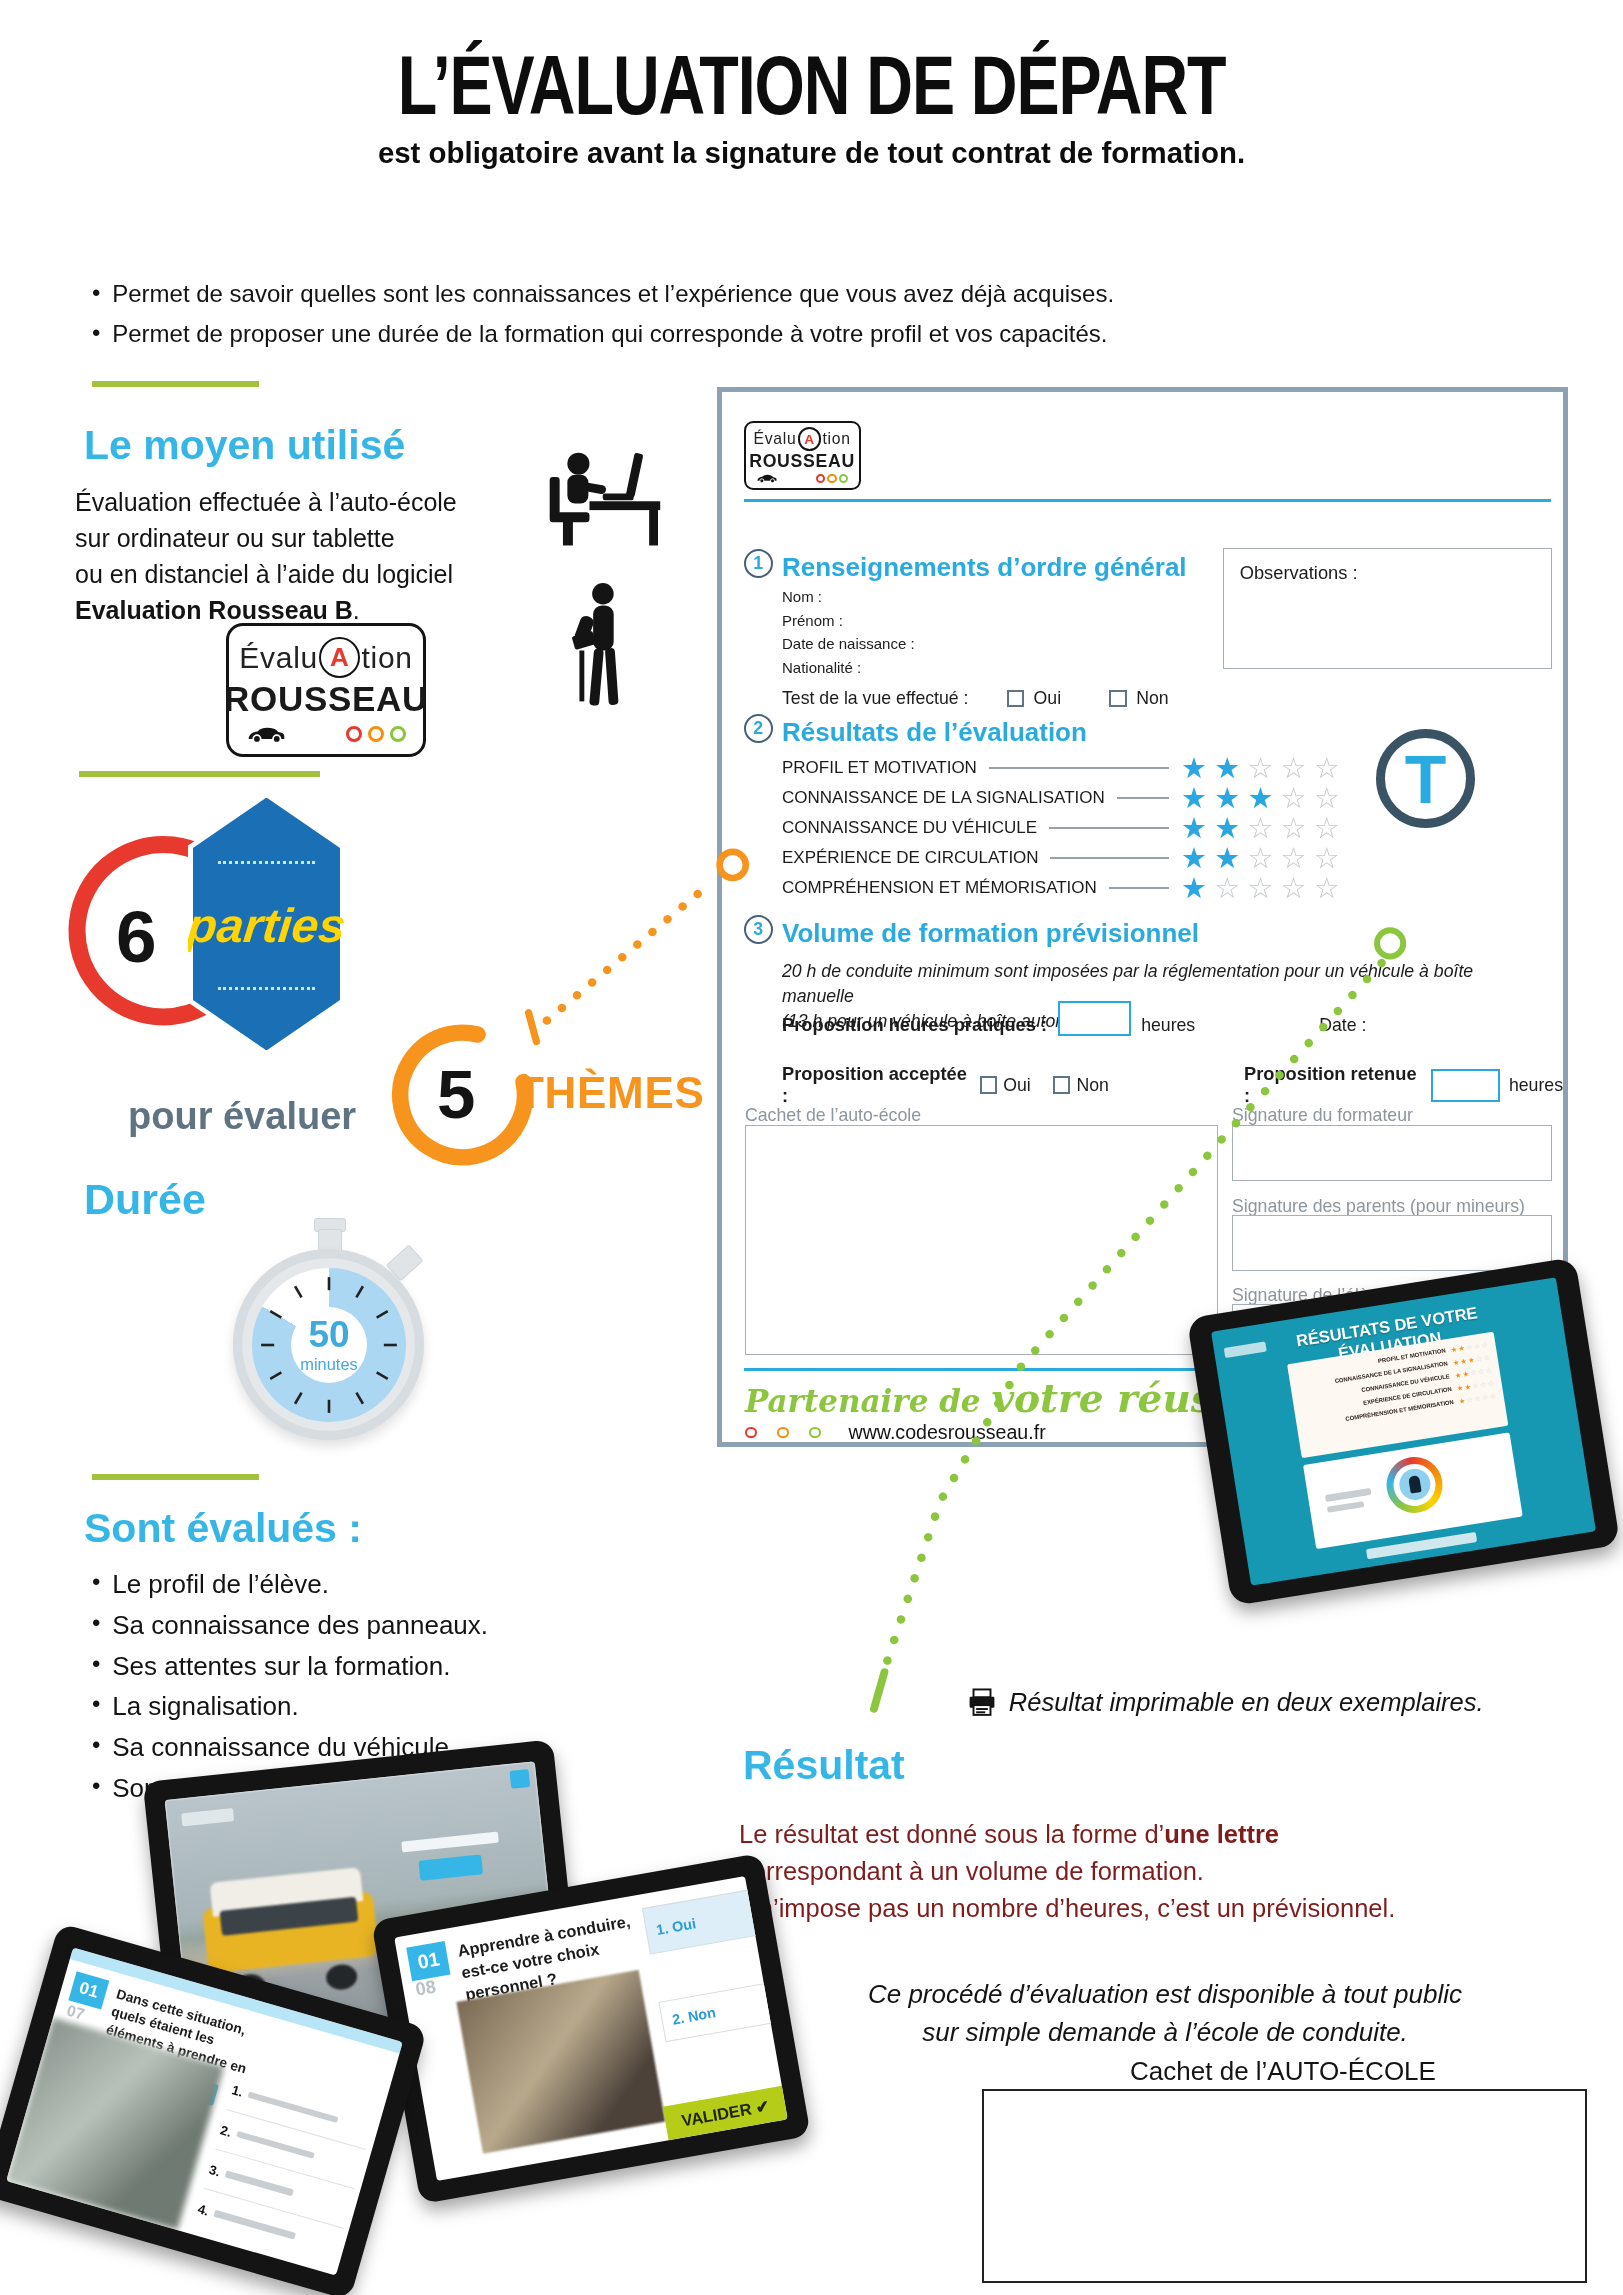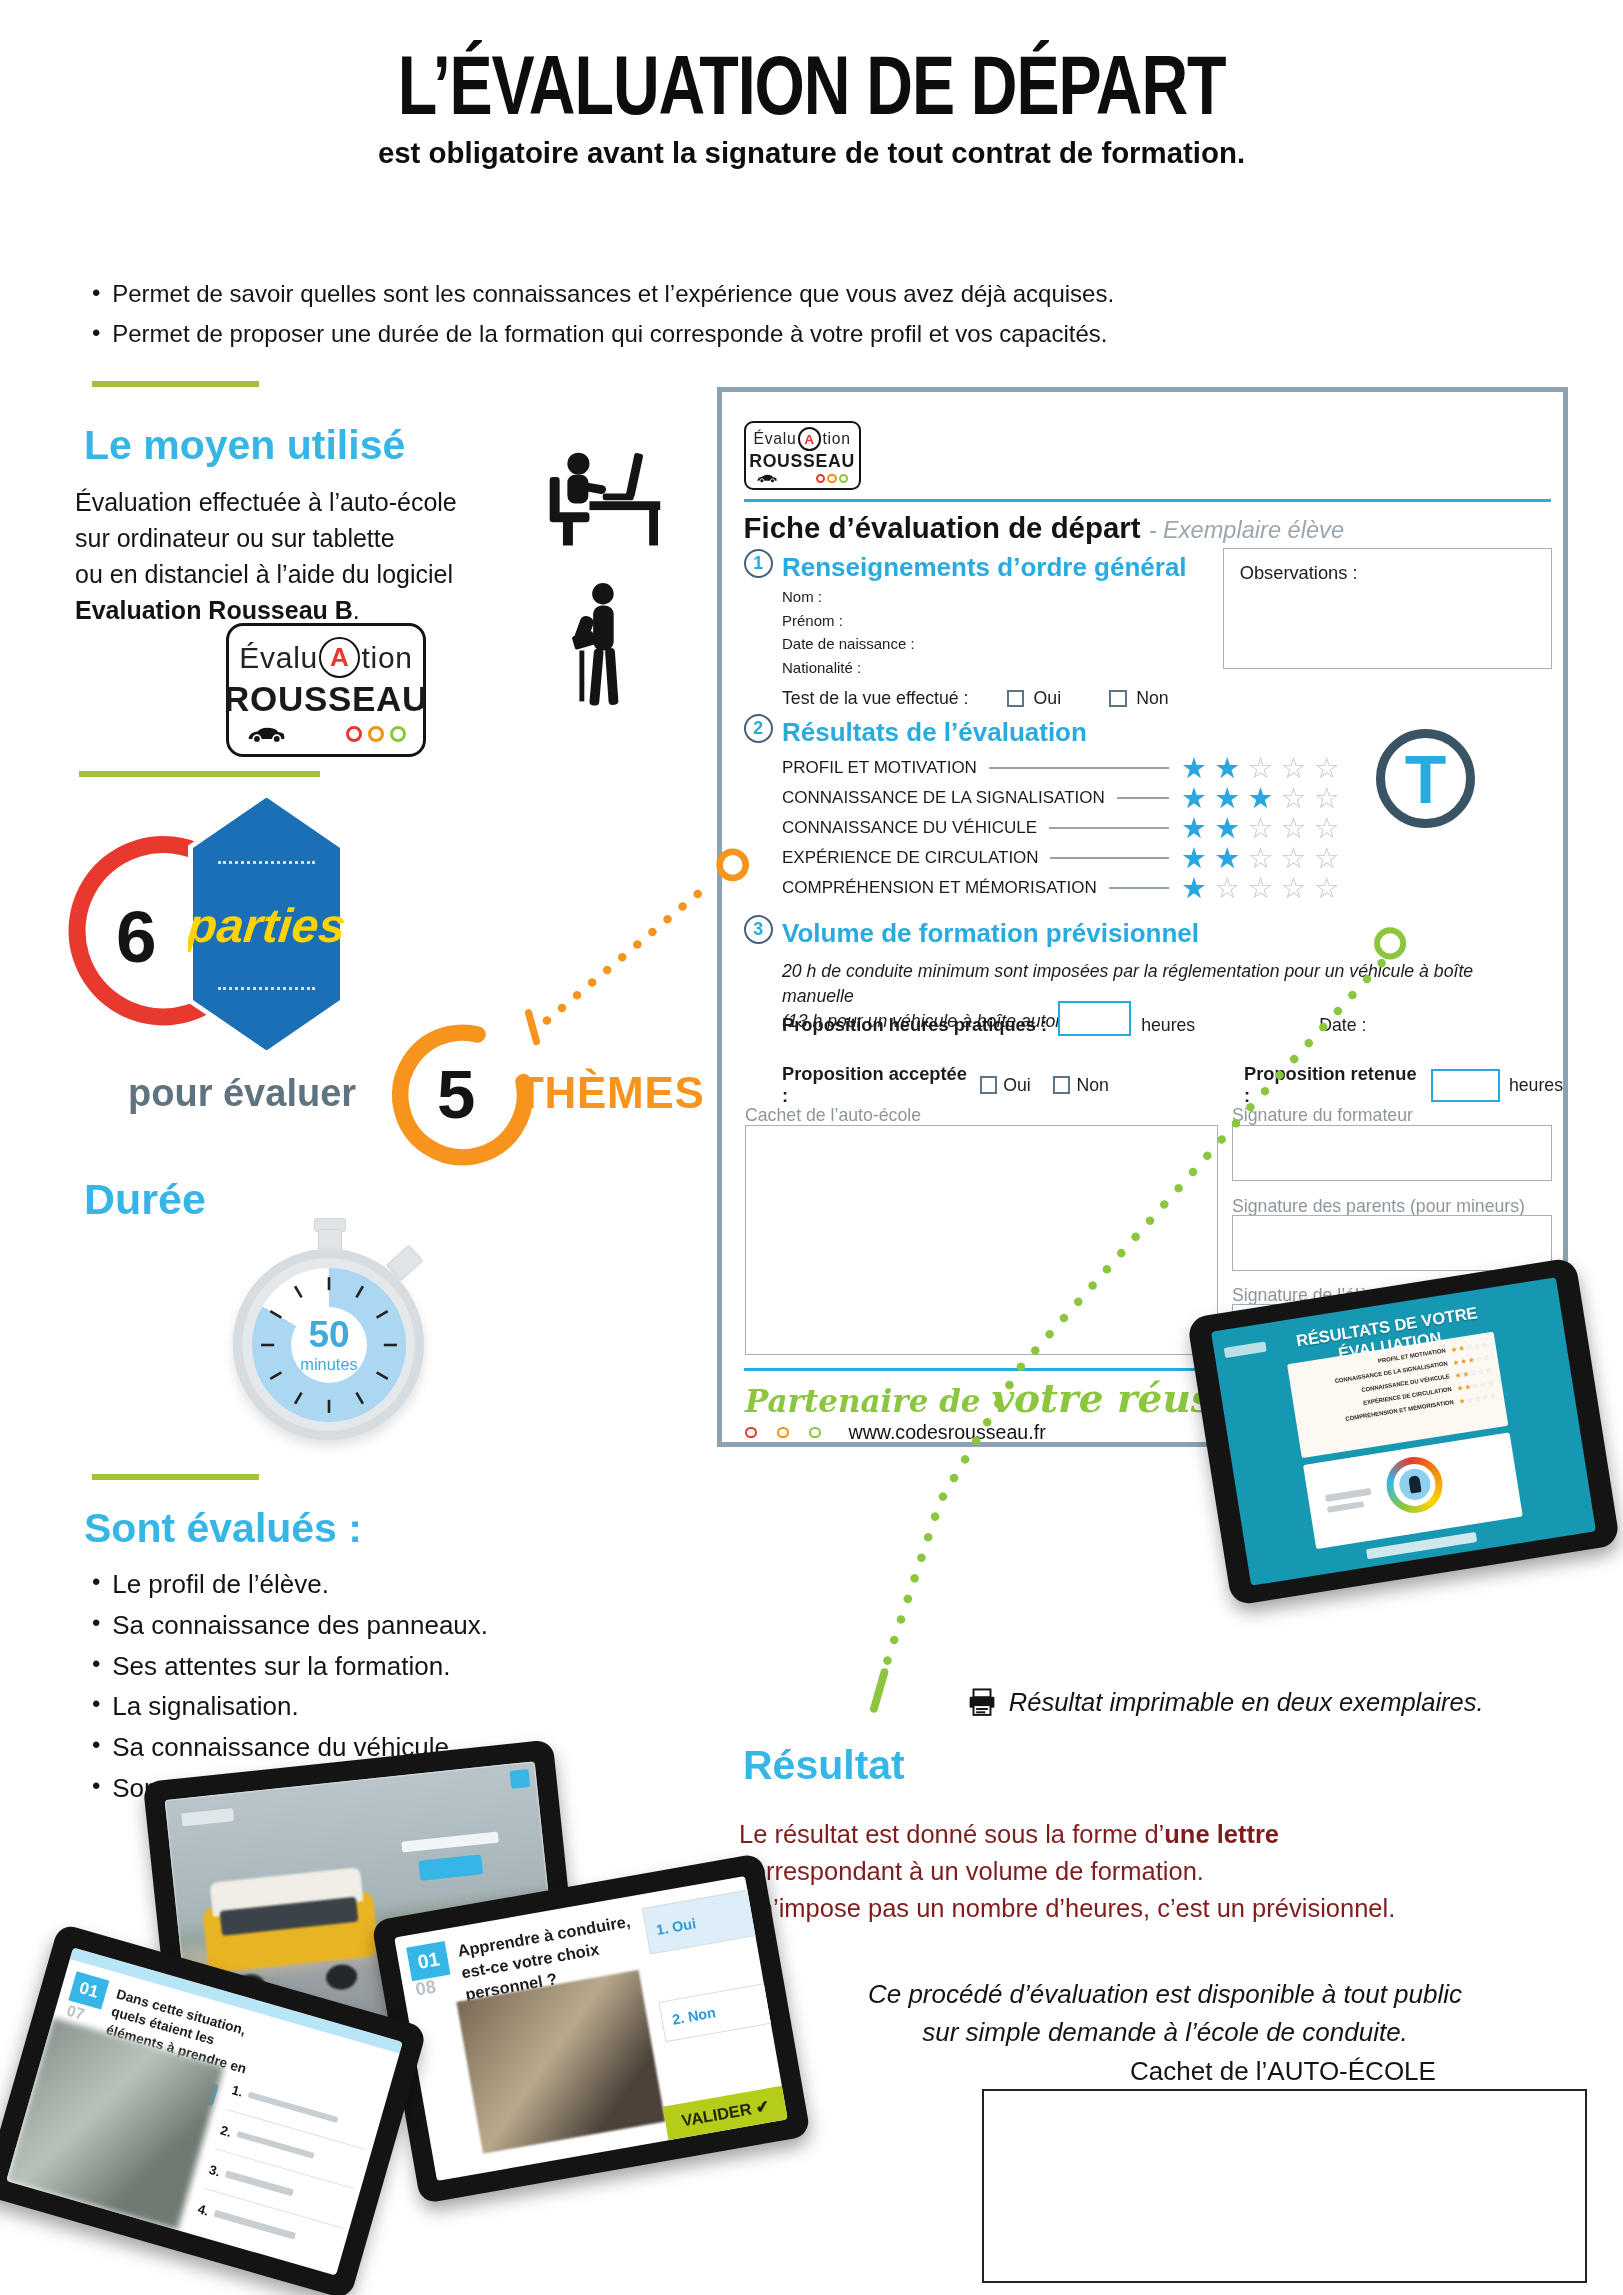--- a/index.html
+++ b/index.html
@@ -34,21 +34,21 @@
   .dot26{width:9.8px;height:9.8px;}
   
   .hexo{clip-path:polygon(50% 0%,100% 20%,100% 80%,50% 100%,0% 80%,0% 20%);
         background:#fff;filter:drop-shadow(0 5.2px 7.9px rgba(0,0,0,.25));}
   .hexi{position:absolute;inset:4.6px;clip-path:polygon(50% 0%,100% 20%,100% 80%,50% 100%,0% 80%,0% 20%);
         background:#1a6fb5;}
   .hexdot{position:absolute;left:19%;width:62%;border-top:3.9px dotted #cfe3f2;}
   .parties-word{position:absolute;left:0;width:100%;text-align:center;font-size:48px;font-weight:800;
                 font-style:italic;color:#ffd400;transform:skewX(-6deg);}
   .bignum{font-weight:800;color:#141414;}
-  .pour-eval{font-size:38px;font-weight:800;color:#5f7381;}
+  .pour-eval{font-size:38px;font-weight:800;color:#5f7381;margin-top:23px;}
   .themes-word{font-size:44px;font-weight:800;color:#f7941e;letter-spacing:0.7px;}
   
   .sw-body{border-radius:50%;background:#e4e8eb;box-shadow:inset 0 0 0 9.2px #d7dce0,0 6.5px 11.8px rgba(0,0,0,.12);}
   .sw-face{border-radius:50%;background:conic-gradient(from 300deg,#ffffff 0 60deg,#abd7f3 60deg 360deg);}
   .sw-center{border-radius:50%;background:#fff;display:flex;flex-direction:column;align-items:center;justify-content:center;}
   .sw-50{font-size:37px;font-weight:700;color:#41aadc;line-height:1;}
   .sw-min{font-size:16.4px;color:#41aadc;margin-top:1.3px;}
   .sw-knob{background:#e0e4e7;border:1.3px solid #cfd5d9;}
   
   .form{left:717px;top:387px;width:851px;height:1060px;background:#fff;
@@ -356,23 +356,20 @@
             <circle cx="45" cy="20" r="5.5" stroke="#fff" stroke-width="2.5"></circle>
         </svg>
         <span style="display:flex;gap:2.6px;">
           <span class="ring r-red dot26" style="border-width:2px;"></span>
           <span class="ring r-or dot26" style="border-width:2px;"></span>
           <span class="ring r-gr dot26" style="border-width:2px;"></span>
         </span>
       </div>
     </div>
     <div class="f-abs blueline" style="left:21.6px;top:107px;width:807px;"></div>
-    <div class="f-abs f-title" style="left:21.6px;top:119px;">
-      <span>Fiche d’évaluation de départ</span> <span class="suffix">- Exemplaire élève</span>
-    </div>
 
     <div class="f-abs numcirc" style="left:21.6px;top:157px;">1</div>
     <div class="f-abs f-h" style="left:60px;top:160px;">Renseignements d’ordre général</div>
     <div class="f-abs f-fields" style="left:60px;top:196px;" id="fiche-fields">
         <div>Nom :</div>
         <div>Prénom :</div>
         <div>Date de naissance :</div>
         <div>Nationalité :</div>
       </div>
     <div class="f-abs" style="left:60px;top:296px;display:flex;align-items:center;gap:9.2px;">

